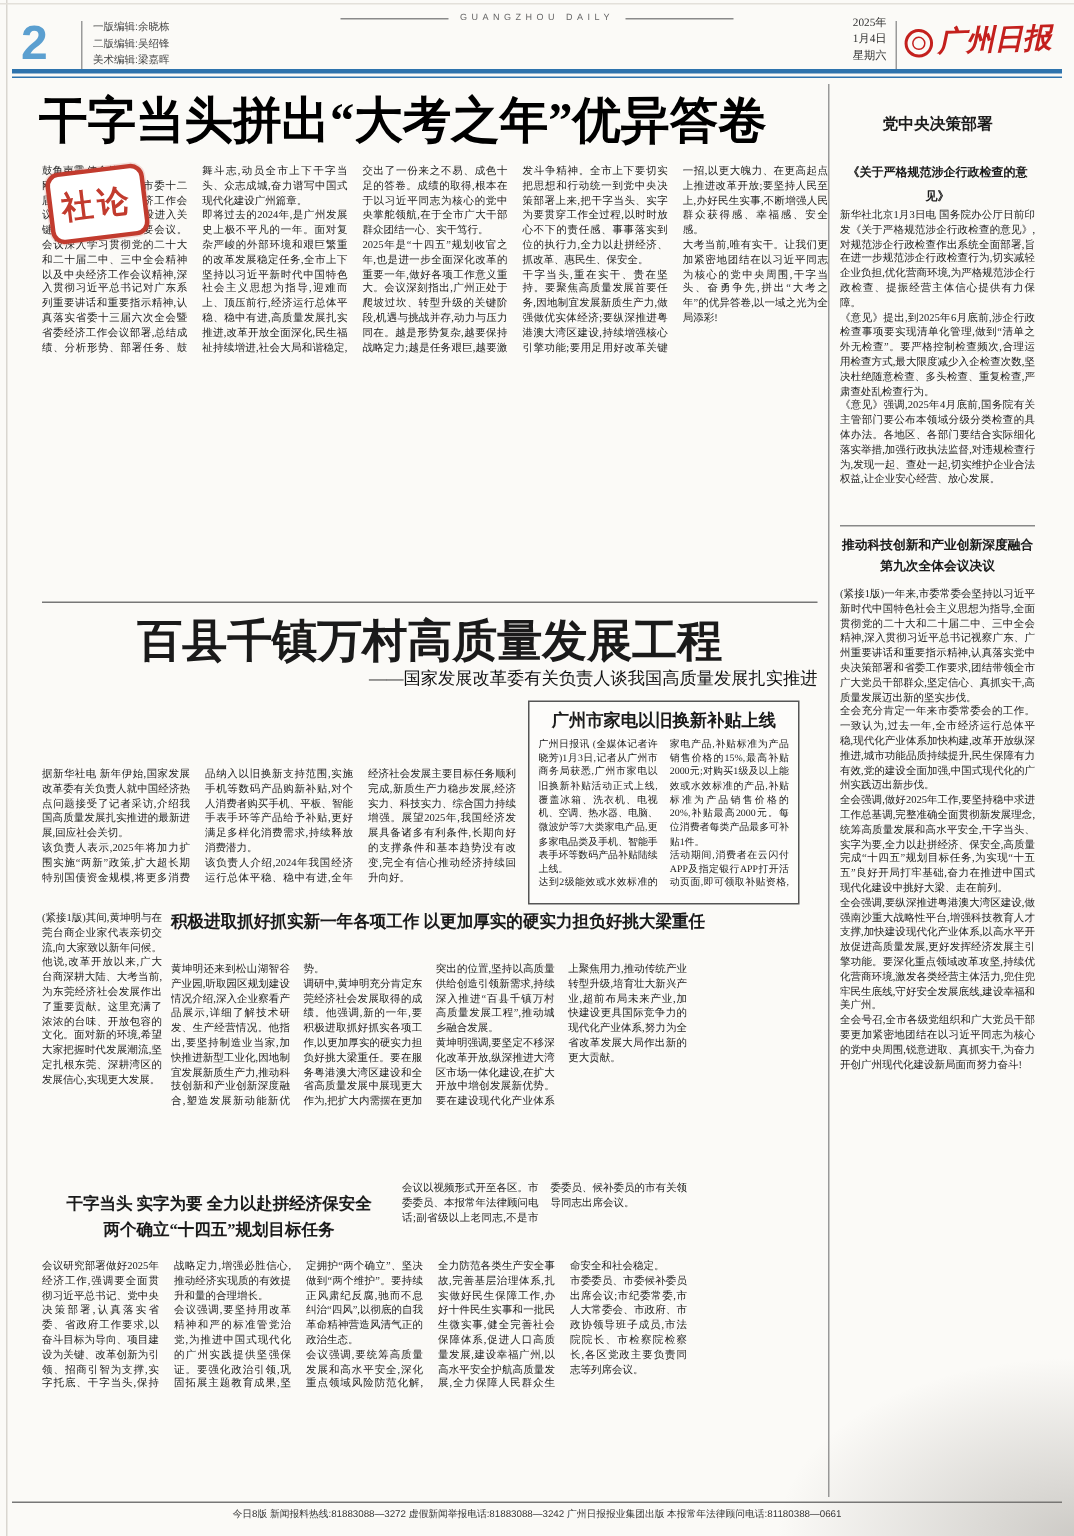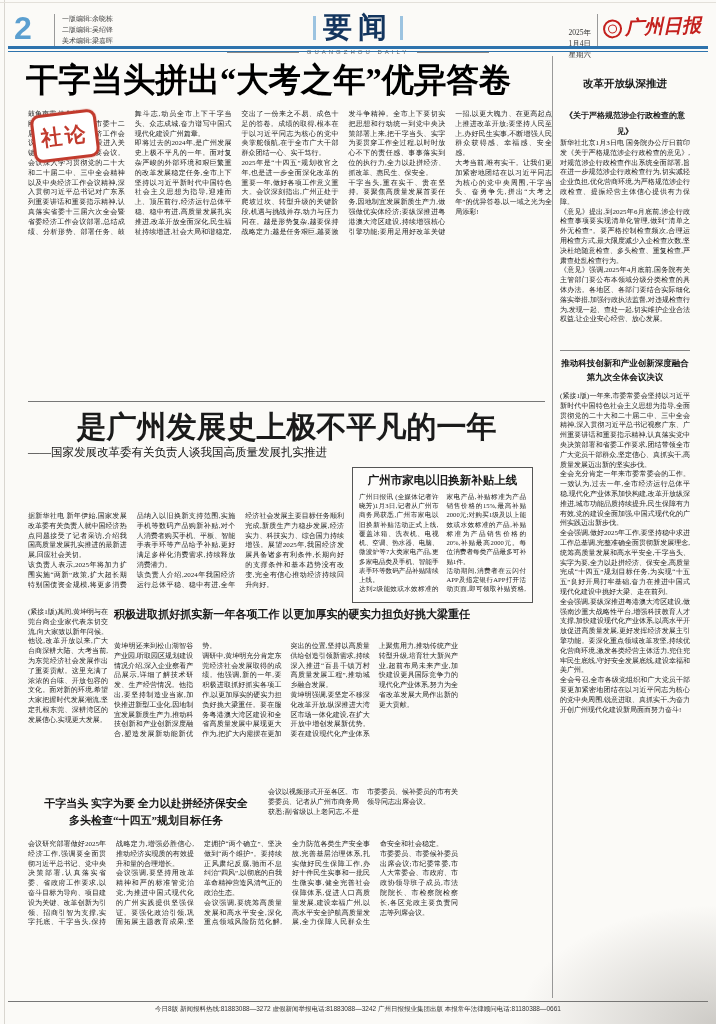--- a/index.html
+++ b/index.html
@@ -21,21 +21,21 @@
   .editors{position:absolute;left:62px;top:13px;font-size:7px;line-height:11px;color:#444;
     white-space:pre-line;font-family:"Liberation Sans","DejaVu Sans",sans-serif;}
   .section-wrap{position:absolute;left:0;right:0;top:8px;text-align:center;}
   .section-title{display:inline-flex;align-items:center;gap:7px;
     font-weight:bold;font-size:29px;letter-spacing:6px;color:#13355e;}
   .sec-bar{width:3px;height:24px;background:#9cc3e0;display:inline-block;}
   .section-sub{margin-top:1px;font-size:6px;letter-spacing:3px;color:#666;
     display:flex;align-items:center;justify-content:center;gap:8px;
     font-family:"Liberation Sans","DejaVu Sans",sans-serif;}
   .section-sub::before,.section-sub::after{content:"";width:72px;height:1px;background:#8a8a8a;}
-  .dateblock{position:absolute;right:125px;top:27px;text-align:left;font-size:7.5px;line-height:11px;color:#333;white-space:pre-line;font-family:Liberation Serif, serif;}
+  .dateblock{position:absolute;right:125px;top:9px;text-align:left;font-size:7.5px;line-height:11px;color:#333;white-space:pre-line;font-family:Liberation Serif, serif;}
   .hdr-vrule2{position:absolute;right:118px;top:14px;width:1px;height:32px;background:#9a9a9a;}
   .masthead{position:absolute;right:14px;top:14px;width:100px;text-align:center;
     color:#c4201d;font-weight:bold;font-style:italic;font-size:19px;transform:rotate(-2deg);
     display:flex;align-items:center;gap:3px;justify-content:center;}
   .logo-circle{width:15px;height:15px;border:2px solid #c4201d;border-radius:50%;display:inline-block;flex:0 0 auto;position:relative;}
   .logo-circle::after{content:"";position:absolute;left:3px;top:3px;right:3px;bottom:3px;border:1px solid #c4201d;border-radius:50%;}
   .rule-thick{position:absolute;left:8px;right:8px;top:46px;height:3px;background:#2e73ad;}
   .rule-thin{position:absolute;left:8px;right:8px;top:51px;height:1px;background:#2e73ad;}
 
   
@@ -54,21 +54,21 @@
   .cols5{column-count:5;column-gap:10px;}
   .cols4{column-count:4;column-gap:9px;}
   .cols3{column-count:3;column-gap:10px;}
   .cols2{column-count:2;column-gap:8px;}
 
   .editorial-body{position:absolute;left:28px;top:110px;width:524px;height:284px;}
 
   .rule-mid{position:absolute;left:28px;top:401px;width:517px;height:1px;background:#777;}
   .phone-headline{position:absolute;left:28px;top:407px;width:517px;text-align:center;
     font-weight:bold;font-size:30px;white-space:nowrap;}
-  .phone-sub{position:absolute;left:28px;top:445px;width:517px;text-align:left;font-size:11.5px;color:#111;}
+  .phone-sub{position:absolute;left:28px;top:445px;width:517px;text-align:right;font-size:11.5px;color:#111;}
   .phone-body{position:absolute;left:28px;top:468px;width:316px;height:134px;margin-top:44px;}
 
   .appliance-box{position:absolute;left:352px;top:467px;width:181px;height:136px;
     border:1px solid #555;padding:5px 6px;box-sizing:border-box;background:#fdfcfa;}
   .appliance-title{text-align:center;font-weight:bold;font-size:11.5px;margin-bottom:4px;white-space:nowrap;}
   .appliance-body{height:104px;font-size:6.6px;}
 
   .dg-left{position:absolute;left:28px;top:608px;width:80px;height:174px;}
   .dg-subhead{position:absolute;left:114px;top:607px;width:346px;text-align:center;
     font-weight:bold;font-size:11.5px;white-space:nowrap;transform:scaleX(.96);transform-origin:left;}
@@ -102,25 +102,20 @@
 <div class="edge-left"></div>
 <div class="edge-top"></div>
 
 <div class="pageno">2</div>
 <div class="hdr-vrule"></div>
 <div class="editors">一版编辑:余晓栋
 二版编辑:吴绍锋
 美术编辑:梁嘉晖</div>
 
 <div class="section-wrap">
-  <span class="section-title">
-    <span class="sec-bar"></span>
-    <span>要闻</span>
-    <span class="sec-bar"></span>
-  </span>
   <div class="section-sub">GUANGZHOU DAILY</div>
 </div>
 
 <div class="dateblock">2025年
 1月4日
 星期六</div>
 <div class="hdr-vrule2"></div>
 <div class="masthead">
   <span class="logo-circle"></span>
   <span>广州日报</span>
@@ -131,50 +126,50 @@
 <div class="main-headline">干字当头拼出“大考之年”优异答卷</div>
 <div class="seal">社论</div>
 <div class="editorial-body btxt cols5">鼓角声震,使命催人!
 刚刚闭幕的中共广州市委十二届九次全会暨市委经济工作会议,是在广州现代化建设进入关键时期召开的一次重要会议。会议深入学习贯彻党的二十大和二十届二中、三中全会精神以及中央经济工作会议精神,深入贯彻习近平总书记对广东系列重要讲话和重要指示精神,认真落实省委十三届六次全会暨省委经济工作会议部署,总结成绩、分析形势、部署任务、鼓舞斗志,动员全市上下干字当头、众志成城,奋力谱写中国式现代化建设广州篇章。
 即将过去的2024年,是广州发展史上极不平凡的一年。面对复杂严峻的外部环境和艰巨繁重的改革发展稳定任务,全市上下坚持以习近平新时代中国特色社会主义思想为指导,迎难而上、顶压前行,经济运行总体平稳、稳中有进,高质量发展扎实推进,改革开放全面深化,民生福祉持续增进,社会大局和谐稳定,交出了一份来之不易、成色十足的答卷。成绩的取得,根本在于以习近平同志为核心的党中央掌舵领航,在于全市广大干部群众团结一心、实干笃行。
 2025年是“十四五”规划收官之年,也是进一步全面深化改革的重要一年,做好各项工作意义重大。会议深刻指出,广州正处于爬坡过坎、转型升级的关键阶段,机遇与挑战并存,动力与压力同在。越是形势复杂,越要保持战略定力;越是任务艰巨,越要激发斗争精神。全市上下要切实把思想和行动统一到党中央决策部署上来,把干字当头、实字为要贯穿工作全过程,以时时放心不下的责任感、事事落实到位的执行力,全力以赴拼经济、抓改革、惠民生、保安全。
 干字当头,重在实干、贵在坚持。要聚焦高质量发展首要任务,因地制宜发展新质生产力,做强做优实体经济;要纵深推进粤港澳大湾区建设,持续增强核心引擎功能;要用足用好改革关键一招,以更大魄力、在更高起点上推进改革开放;要坚持人民至上,办好民生实事,不断增强人民群众获得感、幸福感、安全感。
 大考当前,唯有实干。让我们更加紧密地团结在以习近平同志为核心的党中央周围,干字当头、奋勇争先,拼出“大考之年”的优异答卷,以一域之光为全局添彩!</div>
 
 <div class="rule-mid"></div>
-<div class="phone-headline">是广州发展史上极不平凡的一年</div>
+<div class="phone-headline">百县千镇万村高质量发展工程</div>
 <div class="phone-sub">——国家发展改革委有关负责人谈我国高质量发展扎实推进</div>
 <div class="phone-body btxt cols3">据新华社电 新年伊始,国家发展改革委有关负责人就中国经济热点问题接受了记者采访,介绍我国高质量发展扎实推进的最新进展,回应社会关切。
 该负责人表示,2025年将加力扩围实施“两新”政策,扩大超长期特别国债资金规模,将更多消费品纳入以旧换新支持范围,实施手机等数码产品购新补贴,对个人消费者购买手机、平板、智能手表手环等产品给予补贴,更好满足多样化消费需求,持续释放消费潜力。
 该负责人介绍,2024年我国经济运行总体平稳、稳中有进,全年经济社会发展主要目标任务顺利完成,新质生产力稳步发展,经济实力、科技实力、综合国力持续增强。展望2025年,我国经济发展具备诸多有利条件,长期向好的支撑条件和基本趋势没有改变,完全有信心推动经济持续回升向好。</div>
 
 <div class="appliance-box">
   <div class="appliance-title">广州市家电以旧换新补贴上线</div>
   <div class="appliance-body btxt cols2">广州日报讯 (全媒体记者许晓芳)1月3日,记者从广州市商务局获悉,广州市家电以旧换新补贴活动正式上线,覆盖冰箱、洗衣机、电视机、空调、热水器、电脑、微波炉等7大类家电产品,更多家电品类及手机、智能手表手环等数码产品补贴陆续上线。
 达到2级能效或水效标准的家电产品,补贴标准为产品销售价格的15%,最高补贴2000元;对购买1级及以上能效或水效标准的产品,补贴标准为产品销售价格的20%,补贴最高2000元。每位消费者每类产品最多可补贴1件。
 活动期间,消费者在云闪付APP及指定银行APP打开活动页面,即可领取补贴资格,按提示完成支付后即时享受立减优惠。</div>
 </div>
 
 <div class="dg-left btxt">(紧接1版)其间,黄坤明与在莞台商企业家代表亲切交流,向大家致以新年问候。他说,改革开放以来,广大台商深耕大陆、大考当前,为东莞经济社会发展作出了重要贡献。这里充满了浓浓的台味、开放包容的文化。面对新的环境,希望大家把握时代发展潮流,坚定扎根东莞、深耕湾区的发展信心,实现更大发展。</div>
 <div class="dg-subhead">积极进取抓好抓实新一年各项工作 以更加厚实的硬实力担负好挑大梁重任</div>
 <div class="dg-body btxt cols4">黄坤明还来到松山湖智谷产业园,听取园区规划建设情况介绍,深入企业察看产品展示,详细了解技术研发、生产经营情况。他指出,要坚持制造业当家,加快推进新型工业化,因地制宜发展新质生产力,推动科技创新和产业创新深度融合,塑造发展新动能新优势。
 调研中,黄坤明充分肯定东莞经济社会发展取得的成绩。他强调,新的一年,要积极进取抓好抓实各项工作,以更加厚实的硬实力担负好挑大梁重任。要在服务粤港澳大湾区建设和全省高质量发展中展现更大作为,把扩大内需摆在更加突出的位置,坚持以高质量供给创造引领新需求,持续深入推进“百县千镇万村高质量发展工程”,推动城乡融合发展。
 黄坤明强调,要坚定不移深化改革开放,纵深推进大湾区市场一体化建设,在扩大开放中增创发展新优势。要在建设现代化产业体系上聚焦用力,推动传统产业转型升级,培育壮大新兴产业,超前布局未来产业,加快建设更具国际竞争力的现代化产业体系,努力为全省改革发展大局作出新的更大贡献。</div>
 
 <div class="plenary-subhead">干字当头 实字为要 全力以赴拼经济保安全
-多头检查“十四五”规划目标任务</div>
-<div class="plenary-intro btxt cols2">会议以视频形式开至各区。市委委员、记者从广州市商务局获悉;副省级以上老同志,不是市委委员、候补委员的市有关领导同志出席会议。</div>
+两个确立“十四五”规划目标任务</div>
+<div class="plenary-intro btxt cols2">会议以视频形式开至各区。市委委员、本报常年法律顾问电话;副省级以上老同志,不是市委委员、候补委员的市有关领导同志出席会议。</div>
 <div class="plenary-body btxt cols5">会议研究部署做好2025年经济工作,强调要全面贯彻习近平总书记、党中央决策部署,认真落实省委、省政府工作要求,以奋斗目标为导向、项目建设为关键、改革创新为引领、招商引智为支撑,实字托底、干字当头,保持战略定力,增强必胜信心,推动经济实现质的有效提升和量的合理增长。
 会议强调,要坚持用改革精神和严的标准管党治党,为推进中国式现代化的广州实践提供坚强保证。要强化政治引领,巩固拓展主题教育成果,坚定拥护“两个确立”、坚决做到“两个维护”。要持续正风肃纪反腐,驰而不息纠治“四风”,以彻底的自我革命精神营造风清气正的政治生态。
 会议强调,要统筹高质量发展和高水平安全,深化重点领域风险防范化解,全力防范各类生产安全事故,完善基层治理体系,扎实做好民生保障工作,办好十件民生实事和一批民生微实事,健全完善社会保障体系,促进人口高质量发展,建设幸福广州,以高水平安全护航高质量发展,全力保障人民群众生命安全和社会稳定。
 市委委员、市委候补委员出席会议;市纪委常委,市人大常委会、市政府、市政协领导班子成员,市法院院长、市检察院检察长,各区党政主要负责同志等列席会议。</div>
 
 <div class="rail-rule"></div>
 <div class="sc-title">
-  <span>改革开放纵深推进</span><br>
+  <span>党中央决策部署</span><br>
   <span class="l2">《关于严格规范涉企行政检查的意见》</span>
 </div>
 <div class="sc-body btxt">新华社北京1月3日电 国务院办公厅日前印发《关于严格规范涉企行政检查的意见》,对规范涉企行政检查作出系统全面部署,旨在进一步规范涉企行政检查行为,切实减轻企业负担,优化营商环境,为严格规范涉企行政检查、提振经营主体信心提供有力保障。
 《意见》提出,到2025年6月底前,涉企行政检查事项要实现清单化管理,做到“清单之外无检查”。要严格控制检查频次,合理运用检查方式,最大限度减少入企检查次数,坚决杜绝随意检查、多头检查、重复检查,严肃查处乱检查行为。
 《意见》强调,2025年4月底前,国务院有关主管部门要公布本领域分级分类检查的具体办法。各地区、各部门要结合实际细化落实举措,加强行政执法监督,对违规检查行为,发现一起、查处一起,切实维护企业合法权益,让企业安心经营、放心发展。</div>
 <div class="rail-divider"></div>
 <div class="res-headline">推动科技创新和产业创新深度融合
 第九次全体会议决议</div>
 <div class="res-body btxt">(紧接1版)一年来,市委常委会坚持以习近平新时代中国特色社会主义思想为指导,全面贯彻党的二十大和二十届二中、三中全会精神,深入贯彻习近平总书记视察广东、广州重要讲话和重要指示精神,认真落实党中央决策部署和省委工作要求,团结带领全市广大党员干部群众,坚定信心、真抓实干,高质量发展迈出新的坚实步伐。
 全会充分肯定一年来市委常委会的工作。一致认为,过去一年,全市经济运行总体平稳,现代化产业体系加快构建,改革开放纵深推进,城市功能品质持续提升,民生保障有力有效,党的建设全面加强,中国式现代化的广州实践迈出新步伐。

